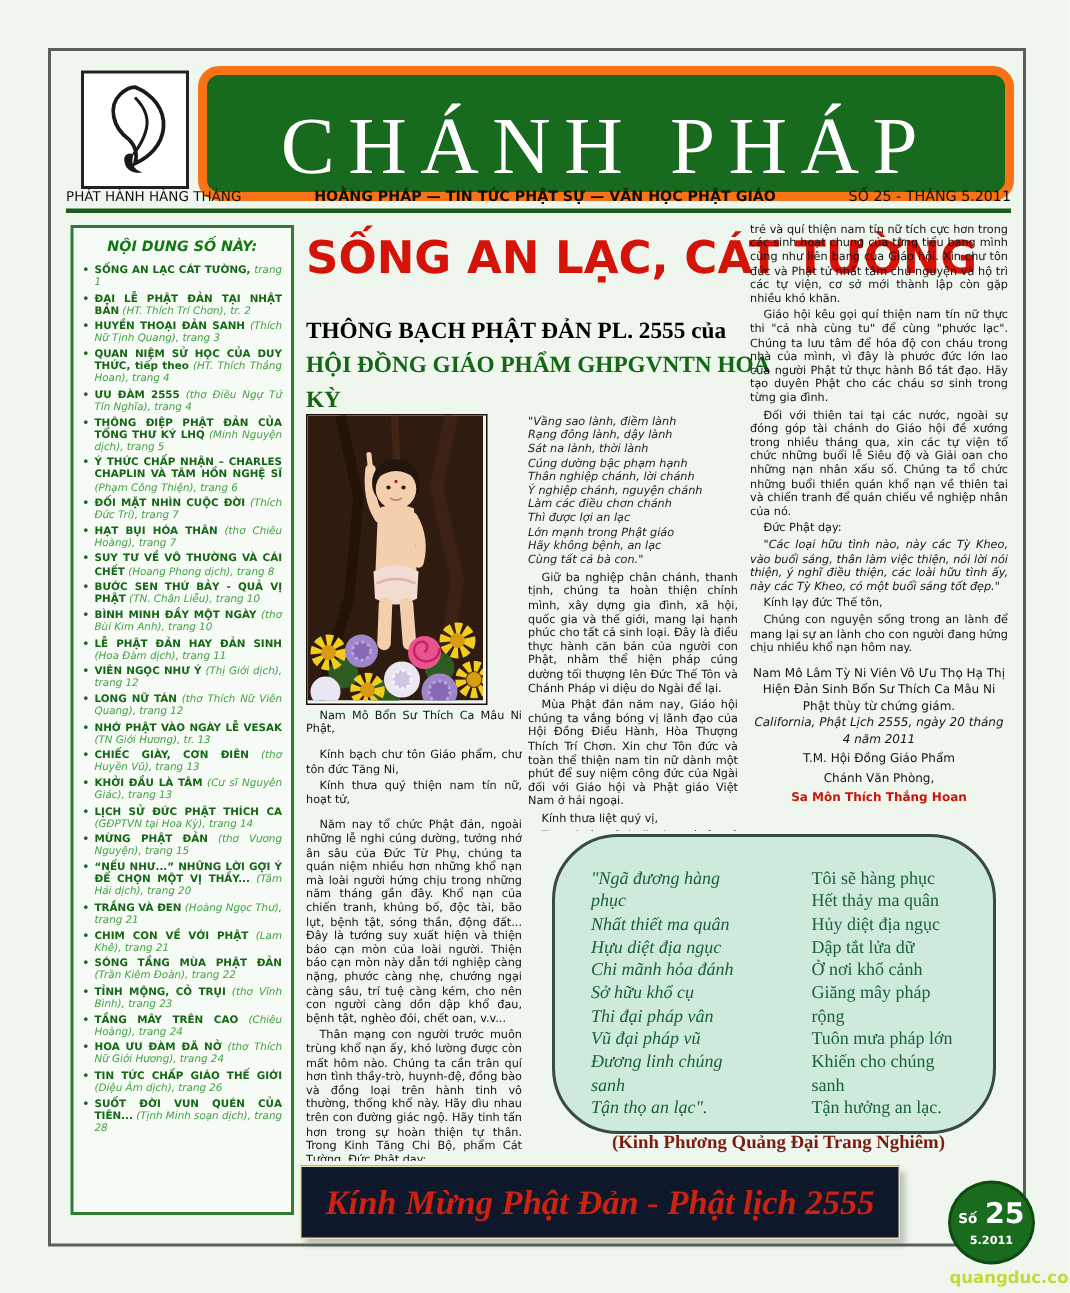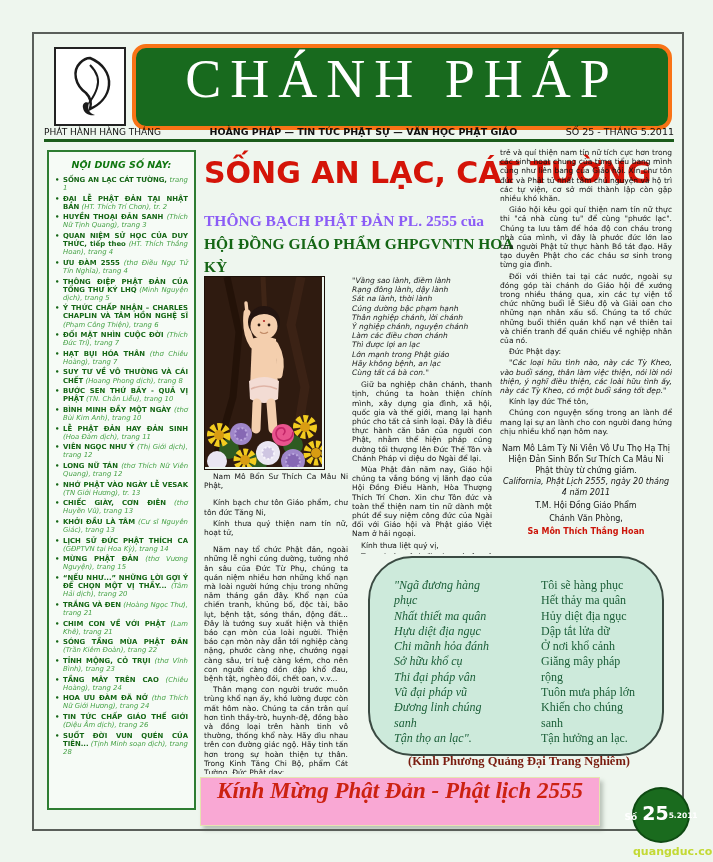--- a/index.html
+++ b/index.html
@@ -3,39 +3,39 @@
 <meta charset="utf-8">
 <style>
   html,body{margin:0;padding:0;}
   body{font-family:"DejaVu Sans","Liberation Sans",sans-serif;}
   .page{position:relative;width:713px;height:862px;background:#eef6ee;overflow:hidden;}
   .abs{position:absolute;}
   
   .frame{left:32px;top:32px;width:648px;height:795px;border:2px solid #5a5f5a;background:#eef6ee;}
   
   .logo-box{left:54px;top:47px;width:68px;height:75px;background:#ffffff;border:2px solid #222;display:flex;align-items:center;justify-content:center;}
-  .masthead{left:132px;top:44px;width:532px;height:78px;background:#186a1e;border:4px solid #f97316;border-radius:14px;display:flex;align-items:flex-start;justify-content:center;}
+  .masthead{left:132px;top:44px;width:532px;height:78px;background:#186a1e;border:6px solid #f97316;border-radius:14px;display:flex;align-items:flex-end;justify-content:center;}
   .masthead span{font-family:"Liberation Serif","DejaVu Serif",serif;font-size:54px;color:#ffffff;letter-spacing:9px;white-space:nowrap;}
   .subheader{left:44px;top:121px;width:630px;height:16px;display:flex;justify-content:space-between;align-items:flex-end;color:#101010;}
   .subheader .sh-left{font-size:9px;}
   .subheader .sh-center{font-size:9.5px;font-weight:bold;}
   .subheader .sh-right{font-size:9.5px;}
   .rule{left:44px;top:139px;width:630px;height:3px;background:#1a5c1a;}
   
   .toc{left:47px;top:150px;width:149px;height:660px;border:2px solid #2e7d32;background:#f6fbf6;box-sizing:border-box;padding:5px 6px 4px 6px;overflow:hidden;}
   .toc-title{text-align:center;font-size:9.5px;font-weight:bold;font-style:italic;color:#117711;margin:2px 0 6px 0;}
   .toc ul{list-style:none;margin:0;padding:0;}
   .toc li{position:relative;padding-left:8px;margin-bottom:2.5px;font-size:6.9px;line-height:8.1px;text-align:justify;}
   .toc li::before{content:"•";position:absolute;left:0;top:0;color:#156615;font-weight:bold;}
   .toc-item-title{font-weight:bold;color:#156615;}
   .toc-item-ref{font-style:italic;color:#44a044;}
   
   .headline{left:204px;top:155px;width:300px;font-size:30px;font-weight:bold;color:#d41408;letter-spacing:0px;white-space:nowrap;}
   .subtitle{left:204px;top:209px;width:310px;font-family:"Liberation Serif","DejaVu Serif",serif;font-weight:bold;font-size:15.5px;line-height:23px;}
-  .subtitle .st1{color:#8b5cf6;}
+  .subtitle .st1{color:#000000;}
   .subtitle .st2{color:#156615;}
   .photo{left:204px;top:276px;width:119px;height:192px;border:1px solid #1c1008;}
   .bodycol{font-size:7.5px;line-height:9.2px;color:#141414;text-align:justify;overflow:hidden;}
   .bodycol p{margin:0 0 2px 0;}
   .bodycol p.ind{text-indent:9px;}
   .bodycol p.ital{font-style:italic;}
   .col1b{left:204px;top:472px;width:144px;height:302px;}
   .col2{left:352px;top:276px;width:140px;height:278px;}
   .col3{left:500px;top:148px;width:172px;height:408px;}
   .verse{font-style:italic;white-space:pre-line;margin-bottom:3px !important;color:#1d1d1d;}
@@ -44,24 +44,24 @@
   .signature .sig-inv{margin-bottom:0;}
   .signature .sig-date{font-style:italic;}
   .signature .sig-name{color:#cc1408;font-weight:bold;}
   
   .quotebox{left:368px;top:556px;width:296px;height:200px;background:#cdeadb;border:2px solid #3a4a42;border-radius:44px;box-sizing:border-box;padding:20px 18px 6px 24px;}
   .qb-cols{display:flex;}
   .qb-han{width:50%;font-family:"Liberation Serif","DejaVu Serif",serif;font-style:italic;font-size:12px;line-height:15.3px;color:#1b5e38;white-space:pre-line;}
   .qb-viet{width:50%;font-family:Liberation Serif, serif;font-size:12px;line-height:15.3px;color:#1b5e38;white-space:pre-line;margin-left:44px;}
   .qb-src{margin-top:8px;text-align:center;font-family:"Liberation Serif","DejaVu Serif",serif;font-weight:bold;font-size:12.5px;color:#7a1d10;}
   
-  .banner{left:200px;top:777px;width:398px;height:47px;background:#f9a8d4;border:1px solid #e6e3b0;box-shadow:3px 4px 4px rgba(90,100,90,0.35);display:flex;align-items:flex-start;justify-content:center;}
+  .banner{left:200px;top:777px;width:398px;height:47px;background:#0f172a;border:1px solid #e6e3b0;box-shadow:3px 4px 4px rgba(90,100,90,0.35);display:flex;align-items:center;justify-content:center;}
   .banner span{font-family:"Liberation Serif","DejaVu Serif",serif;font-style:italic;font-weight:bold;font-size:23px;color:#cc2211;white-space:nowrap;}
   
-  .badge{left:632px;top:787px;width:58px;height:56px;background:#1a6b1e;border:2px solid #0e4a12;border-radius:50%;box-sizing:border-box;display:flex;flex-direction:row;align-items:center;justify-content:center;color:#fff;text-align:right;}
+  .badge{left:632px;top:787px;width:58px;height:56px;background:#1a6b1e;border:2px solid #0e4a12;border-radius:50%;box-sizing:border-box;display:flex;flex-direction:column;align-items:center;justify-content:center;color:#fff;text-align:right;}
   .badge .b-top{line-height:18px;white-space:nowrap;}
   .badge .b-so{font-size:9px;font-weight:bold;}
   .badge .b-num{font-size:19px;font-weight:bold;}
   .badge .b-date{font-size:7.5px;font-weight:bold;line-height:9px;}
   .watermark{left:633px;top:845px;font-size:11px;font-weight:bold;color:#c3d935;}
 </style>
 </head>
 <body>
 
 <div class="page">

